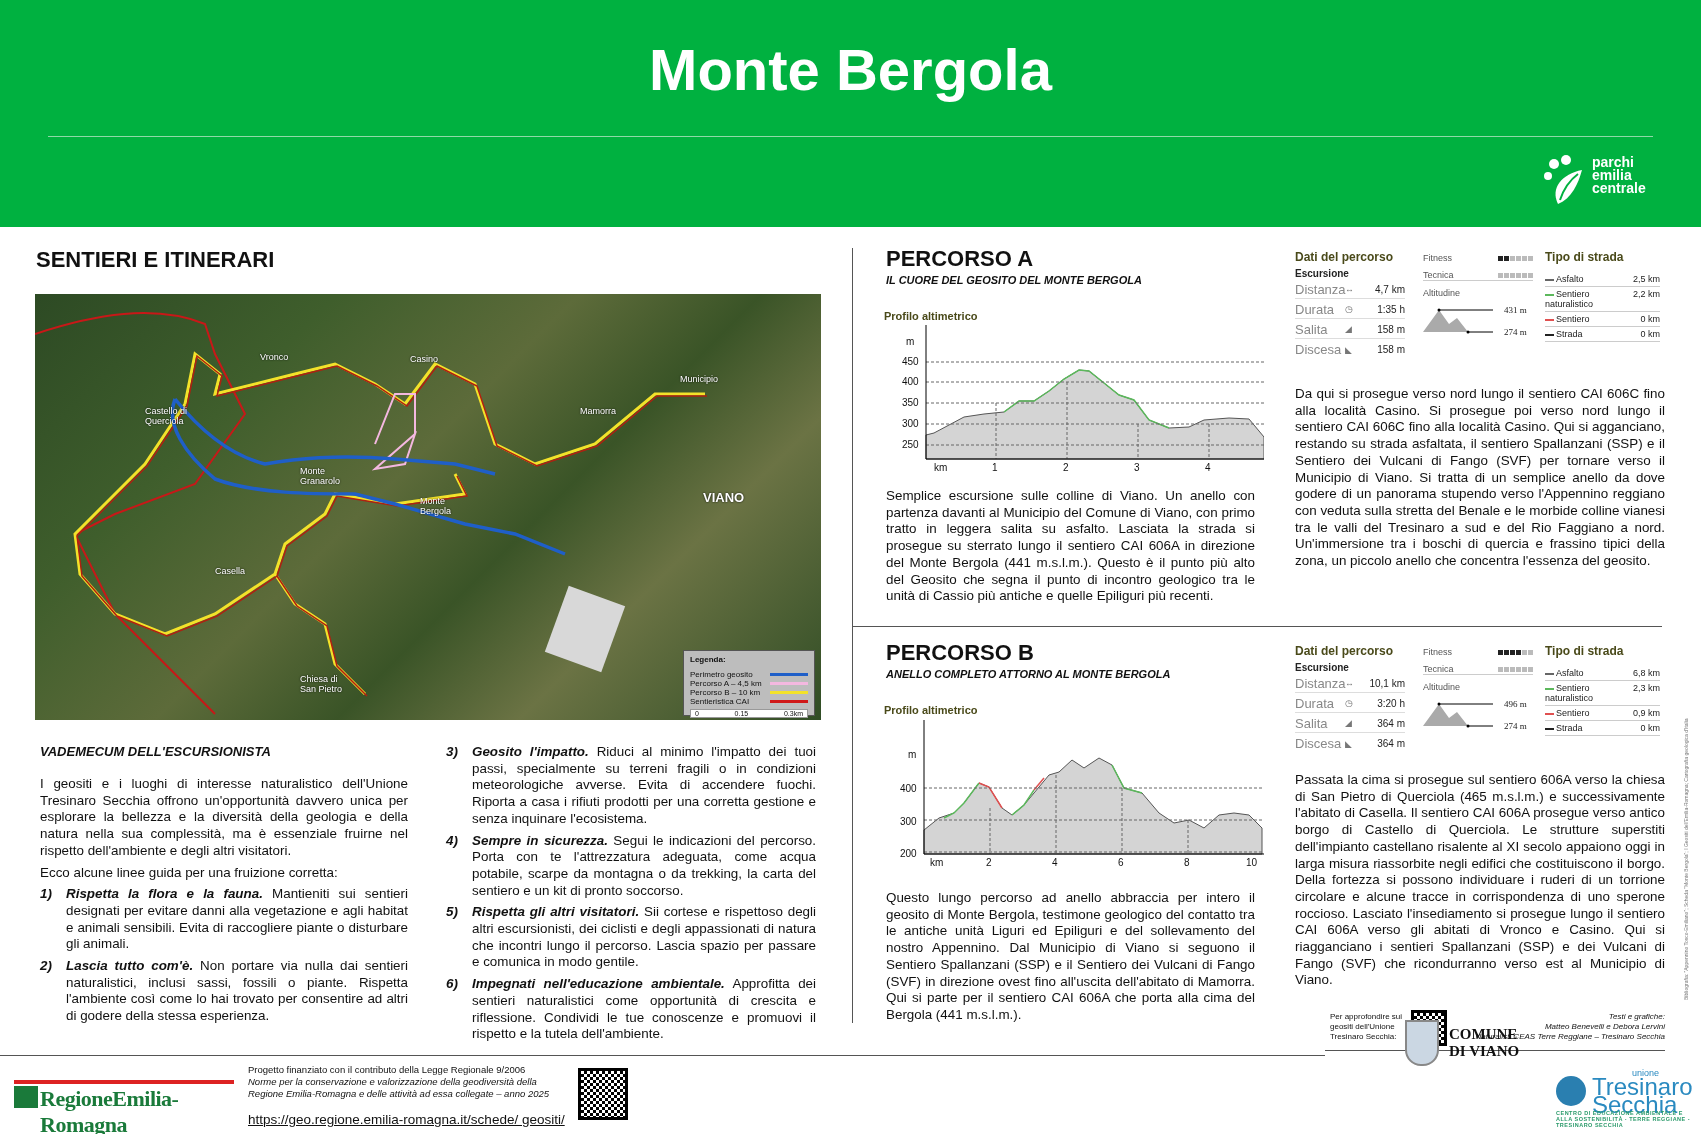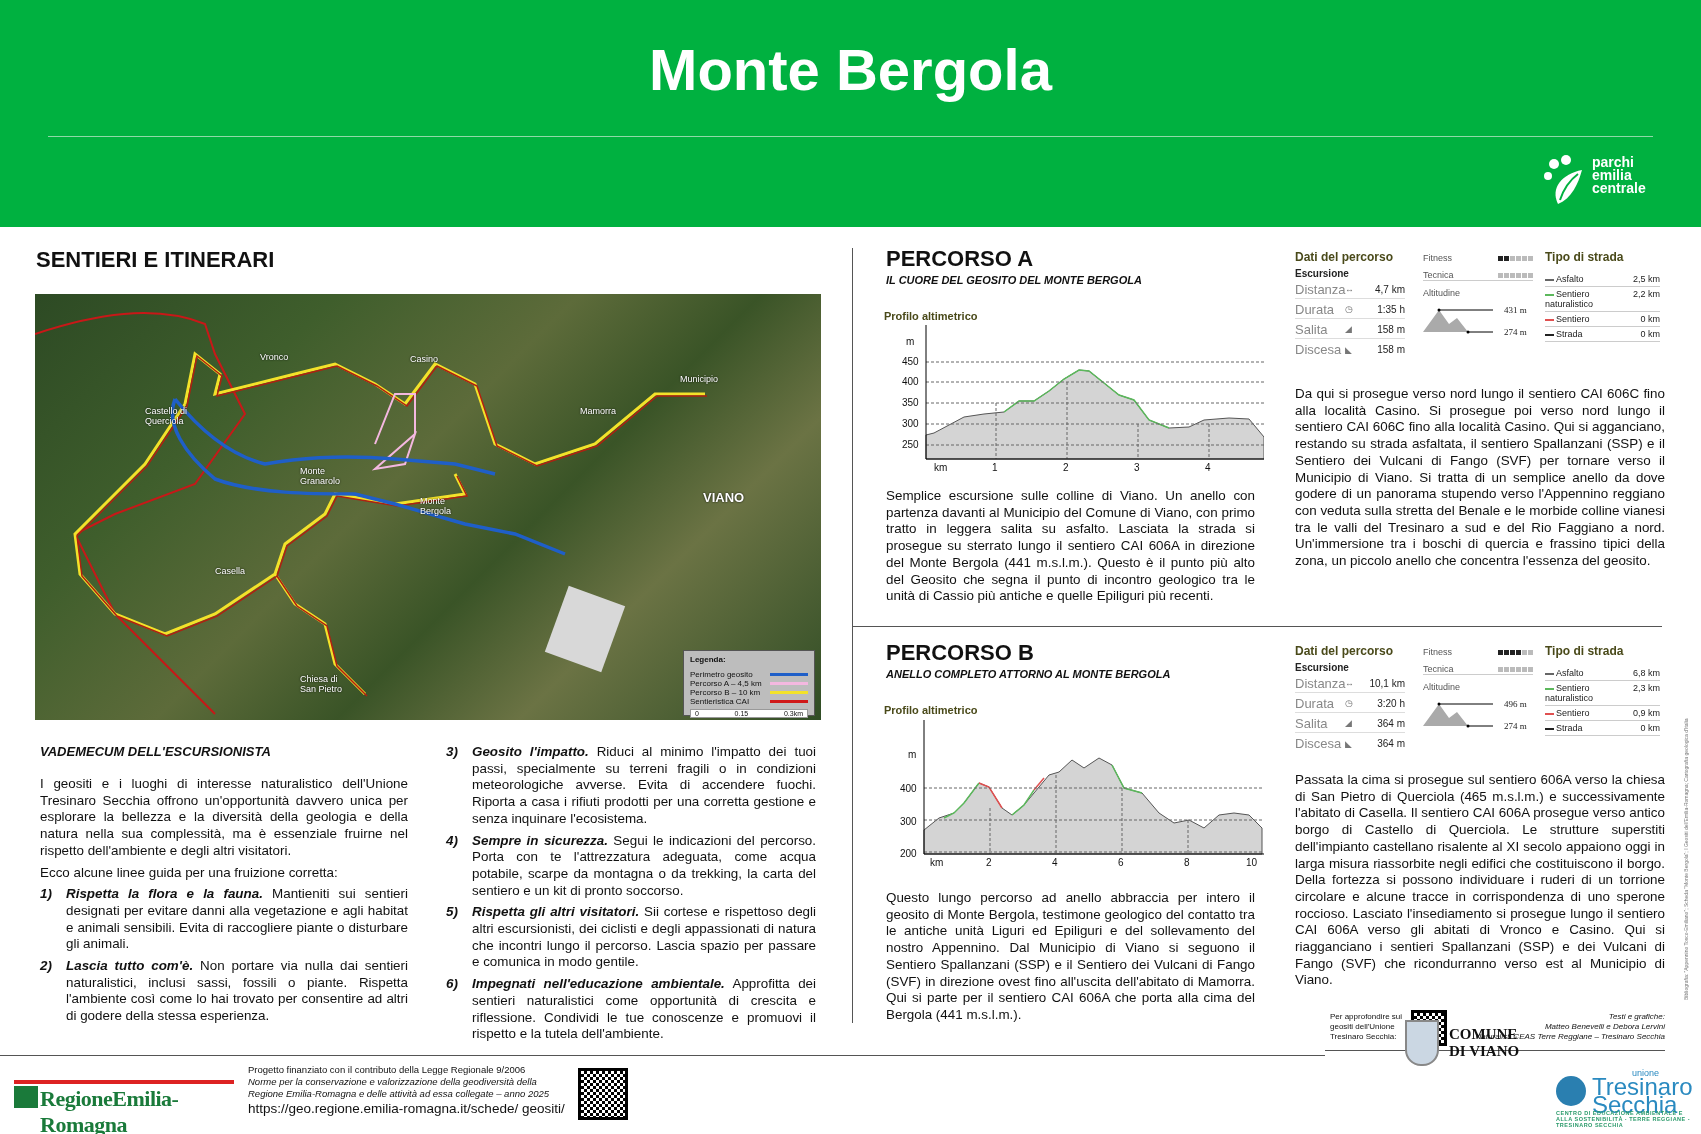--- a/index.html
+++ b/index.html
@@ -45,21 +45,21 @@
 .item{display:flex;margin-bottom:5px}
 .item .n{width:26px;font-weight:bold;font-style:italic;flex:none}
 .item b{font-style:italic}
 .footer-line{position:absolute;left:0;top:1055px;width:1701px;height:1px;background:#555}
 .footer-line2{position:absolute;left:1325px;top:1050px;width:340px;height:1px;background:#555}
 .rer{position:absolute;left:14px;top:1080px;width:220px;height:34px}
 .rer .stripe{position:absolute;left:0;top:0;width:220px;height:4px;background:#d22}
 .rer .box{position:absolute;left:0;top:6px;width:24px;height:22px;background:#1a7a3a}
 .rer .t{position:absolute;left:26px;top:6px;font-family:"Liberation Serif",serif;font-size:22px;color:#1a7a3a;font-weight:bold;letter-spacing:-0.5px}
 .fund{position:absolute;left:248px;top:1064px;font-size:9.5px;line-height:12px}
-.fund .url{font-size:13.5px;margin-top:3px}
+.fund .url{font-size:13.5px;text-decoration:underline;margin-top:14px}
 .qr{position:absolute;background:repeating-conic-gradient(#000 0 25%,#fff 0 50%) 0 0/6px 6px;border:3px solid #000}
 .approf{position:absolute;left:1330px;top:1012px;font-size:8px;text-align:left;width:75px;line-height:10px}
 .testi{position:absolute;left:1455px;top:1012px;width:210px;text-align:right;font-size:8px;font-style:italic;line-height:10px}
 .comune{position:absolute;left:1405px;top:1020px;width:140px;height:50px}
 .comune .crest{position:absolute;left:0;top:0;width:34px;height:46px;border:2px solid #888;border-radius:0 0 16px 16px;background:#cbd7e3}
 .comune .t{position:absolute;left:44px;top:6px;font-family:"Liberation Serif",serif;font-weight:bold;font-size:15px;line-height:17px}
 .tres{position:absolute;left:1556px;top:1068px;width:140px;height:60px}
 .tres .ic{position:absolute;left:0;top:8px;width:30px;height:30px;border-radius:50%;background:#2a7fb0}
 .tres .t{position:absolute;left:36px;top:4px;color:#2a8ac0;font-size:24px;line-height:18px}
 .tres .u{position:absolute;left:76px;top:0;color:#2a8ac0;font-size:9px}

